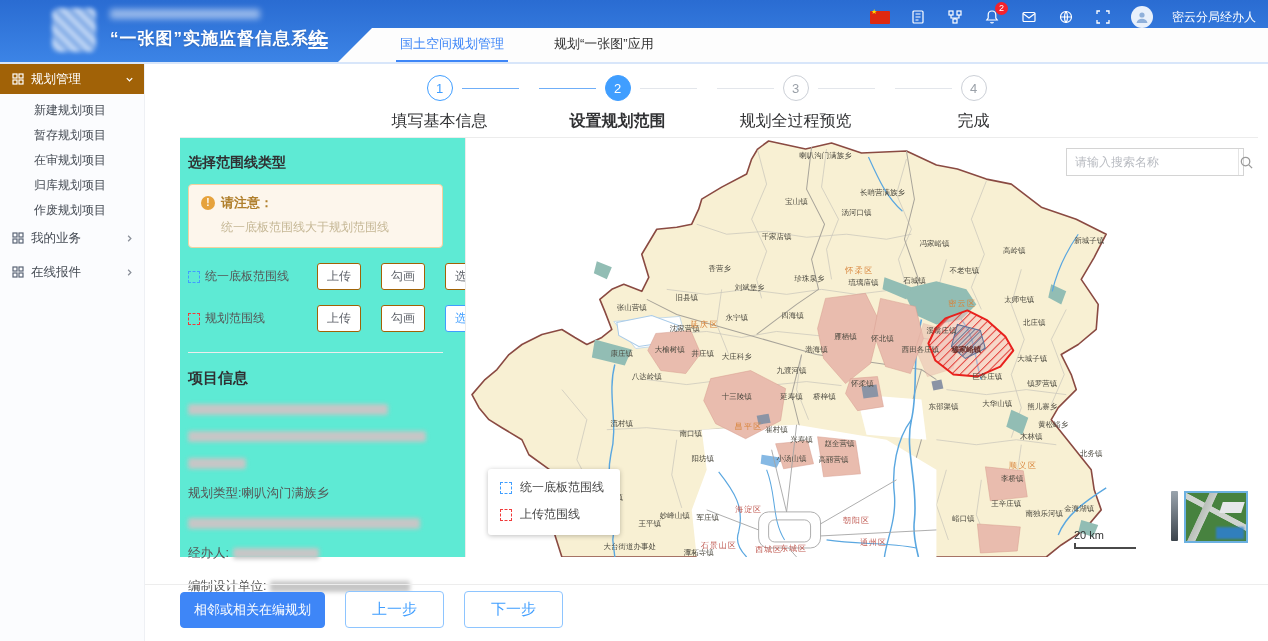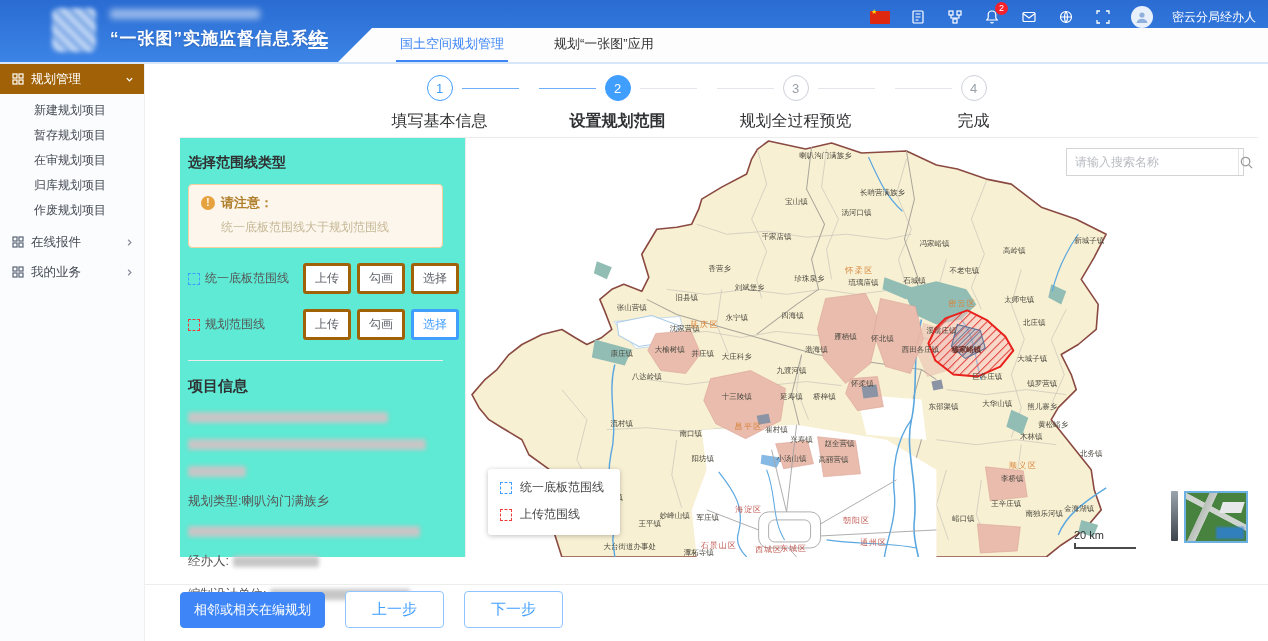--- a/index.html
+++ b/index.html
@@ -68,21 +68,21 @@
   .form-panel { width:285px; padding:8px 22px 0 8px; }
   .panel-title { font-size:14px; font-weight:bold; color:#303133; margin:8px 0 12px; }
   .notice { border:1px solid #f3d19e; background:#fdf6ec; border-radius:4px; padding:9px 12px 11px; }
   .notice-head { display:flex; align-items:center; font-size:13px; color:#b07f2c; font-weight:bold; }
   .warn-dot { width:14px; height:14px; border-radius:50%; background:#e6a23c; color:#fff; font-size:10px; line-height:14px; text-align:center; margin-right:6px; font-weight:bold; }
   .notice-body { margin:7px 0 0 20px; font-size:12px; color:#c5b795; }
   .range-row { display:flex; align-items:center; margin-top:15px; }
   .dash-sq { width:12px; height:12px; border:1px dashed #409eff; margin-right:5px; flex:none; }
   .dash-sq.red { border-color:#f03b3b; }
   .range-label { width:92px; font-size:12px; color:#555; flex:none; }
-  .btn-mini { font-size:12px; color:#5a5e66; background:#fff; border:3px solid #a16207; border-radius:3px; padding:4px 9px; margin-left:6px; cursor:pointer; white-space:nowrap; }
+  .btn-mini { font-size:12px; color:#5a5e66; background:#fff; border:1px solid #a16207; border-radius:3px; padding:4px 9px; margin-left:20px; cursor:pointer; white-space:nowrap; }
   .btn-mini.active { border-color:#409eff; color:#409eff; }
   .divider { border-top:1px solid #ededed; margin-top:20px; }
   .proj-title { font-size:15px; color:#303133; font-weight:bold; margin-top:16px; }
   .blur-bar { height:11px; background:#c6c6c6; border-radius:2px; filter:blur(2px); }
   .info-line { margin-top:16px; font-size:12.5px; color:#555; display:flex; align-items:center; }
   .info-line .blur-bar { display:inline-block; }
 
   
   .map-panel { flex:1; position:relative; border-left:1px solid #ececec; overflow:hidden; background:#fff; }
   .map-svg { position:absolute; left:0; top:0; width:100%; height:100%; }
@@ -210,46 +210,46 @@
           </svg>
       </span>
     </div>
     <div class="side-group">
       <div class="side-child">新建规划项目</div>
       <div class="side-child">暂存规划项目</div>
       <div class="side-child">在审规划项目</div>
       <div class="side-child">归库规划项目</div>
       <div class="side-child">作废规划项目</div>
     </div>
+    <div class="side-item" style="color:#454b54;">
+      <span class="gi">
+        <svg width="12" height="12" viewBox="0 0 12 12" fill="none" stroke="#5a6475" stroke-width="1.2">
+            <rect x="1" y="1" width="4" height="4"></rect>
+            <rect x="7" y="1" width="4" height="4"></rect>
+            <rect x="1" y="7" width="4" height="4"></rect>
+            <rect x="7" y="7" width="4" height="4"></rect>
+          </svg>
+      </span>
+      <span class="lbl">我的业务</span>
+      <span class="chev">
+        <svg width="9" height="9" viewBox="0 0 10 10" fill="none" stroke="#8a8f99" stroke-width="1.4">
+            <path d="M3.5 2l3 3-3 3"></path>
+          </svg>
+      </span>
+    </div>
     <div class="side-item" style="margin-top:4px;color:#454b54;">
       <span class="gi">
         <svg width="12" height="12" viewBox="0 0 12 12" fill="none" stroke="#5a6475" stroke-width="1.2">
             <rect x="1" y="1" width="4" height="4"></rect>
             <rect x="7" y="1" width="4" height="4"></rect>
             <rect x="1" y="7" width="4" height="4"></rect>
             <rect x="7" y="7" width="4" height="4"></rect>
           </svg>
       </span>
       <span class="lbl">在线报件</span>
-      <span class="chev">
-        <svg width="9" height="9" viewBox="0 0 10 10" fill="none" stroke="#8a8f99" stroke-width="1.4">
-            <path d="M3.5 2l3 3-3 3"></path>
-          </svg>
-      </span>
-    </div>
-    <div class="side-item" style="color:#454b54;">
-      <span class="gi">
-        <svg width="12" height="12" viewBox="0 0 12 12" fill="none" stroke="#5a6475" stroke-width="1.2">
-            <rect x="1" y="1" width="4" height="4"></rect>
-            <rect x="7" y="1" width="4" height="4"></rect>
-            <rect x="1" y="7" width="4" height="4"></rect>
-            <rect x="7" y="7" width="4" height="4"></rect>
-          </svg>
-      </span>
-      <span class="lbl">我的业务</span>
       <span class="chev">
         <svg width="9" height="9" viewBox="0 0 10 10" fill="none" stroke="#8a8f99" stroke-width="1.4">
             <path d="M3.5 2l3 3-3 3"></path>
           </svg>
       </span>
     </div>
   </nav>
 
   <main class="main">
 

